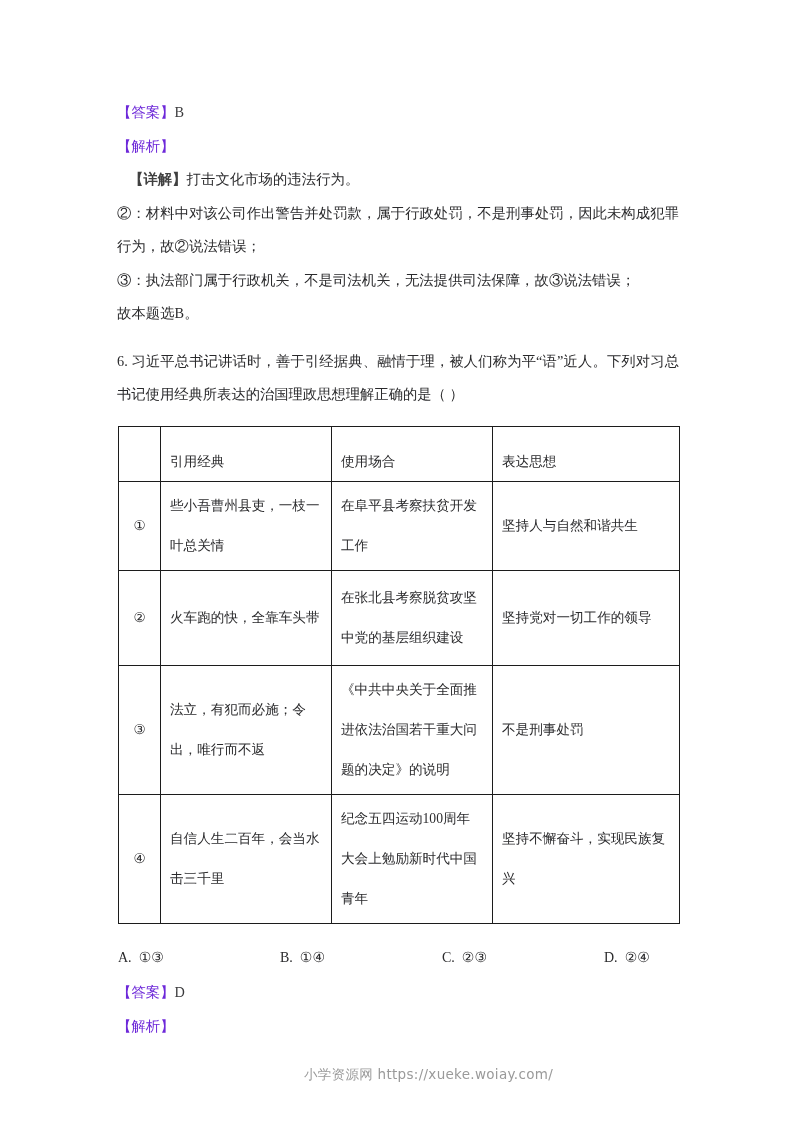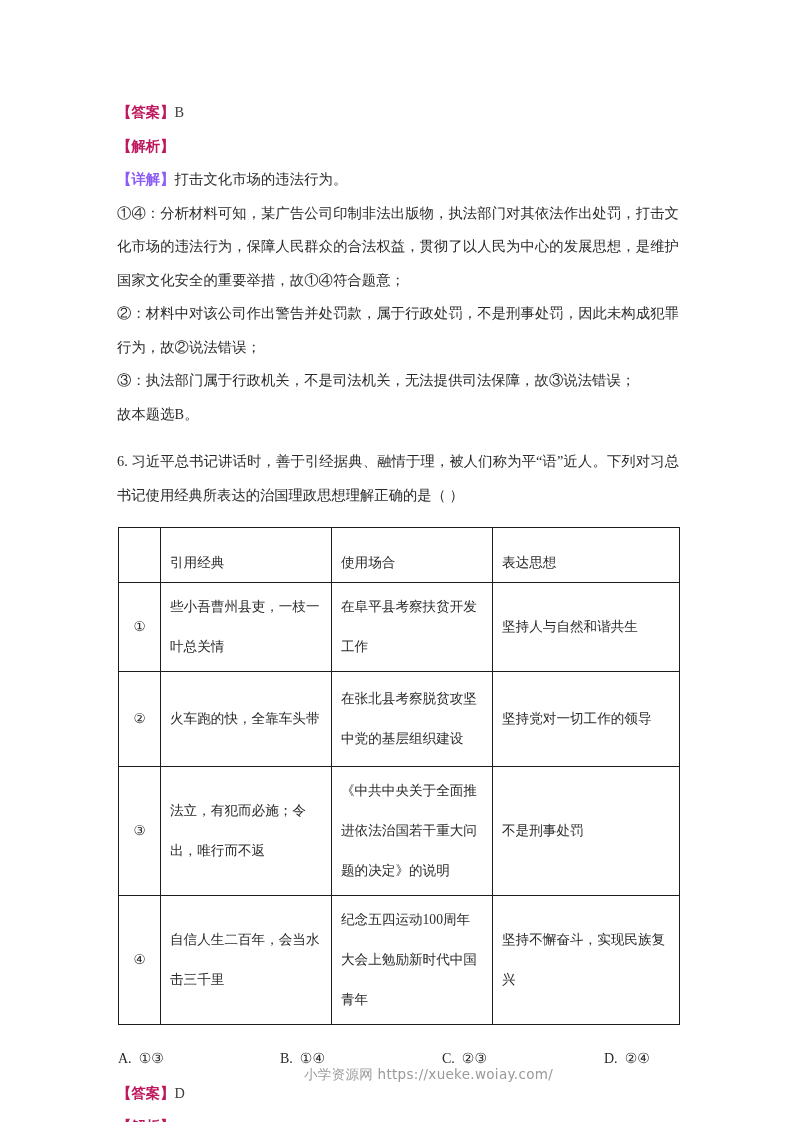--- a/index.html
+++ b/index.html
@@ -32,26 +32,27 @@
     font-size: 14.3px;
     line-height: 33.5px;
     color: #2a2a2c;
     letter-spacing: 0.1px;
     text-align: justify;
     text-justify: inter-ideograph;
     margin: 0;
     white-space: normal;
   }
   .tag-blue {
-    color: #be185d;
-    font-weight: 700;
+    color: #6d28d9;
+    font-weight: 400;
   }
   .tag-black {
-    color: #8b5cf6;
+    color: #404040;
     font-weight: 600;
+    margin-left: 12px;
   }
   .ans-val {
     color: #3a3a3c;
     font-weight: 400;
   }
   .q-block {
     margin-top: 2px;
   }
   .q-text {
     font-size: 14.3px;
@@ -141,21 +142,20 @@
 <div class="page">
 
   <div class="content">
 
     <p class="para"><span class="tag-blue">【答案】</span><span class="ans-val">B</span></p>
 
     <p class="para"><span class="tag-blue">【解析】</span></p>
 
     <p class="para"><span class="tag-black">【详解】</span><span>打击文化市场的违法行为。</span></p>
 
-    <p class="para">①④：分析材料可知，某广告公司印制非法出版物，执法部门对其依法作出处罚，打击文化市场的违法行为，保障人民群众的合法权益，贯彻了以人民为中心的发展思想，是维护国家文化安全的重要举措，故①④符合题意；</p>
     <p class="para">②：材料中对该公司作出警告并处罚款，属于行政处罚，不是刑事处罚，因此未构成犯罪行为，故②说法错误；</p>
     <p class="para">③：执法部门属于行政机关，不是司法机关，无法提供司法保障，故③说法错误；</p>
     <p class="para">故本题选B。</p>
 
     <div class="q-block">
       <p class="q-text"><span>6.</span>&nbsp;<span>习近平总书记讲话时，善于引经据典、融情于理，被人们称为平“语”近人。下列对习总书记使用经典所表达的治国理政思想理解正确的是（    ）</span></p>
 
       <table class="classics">
         <tbody>
           <tr class="hdr">

